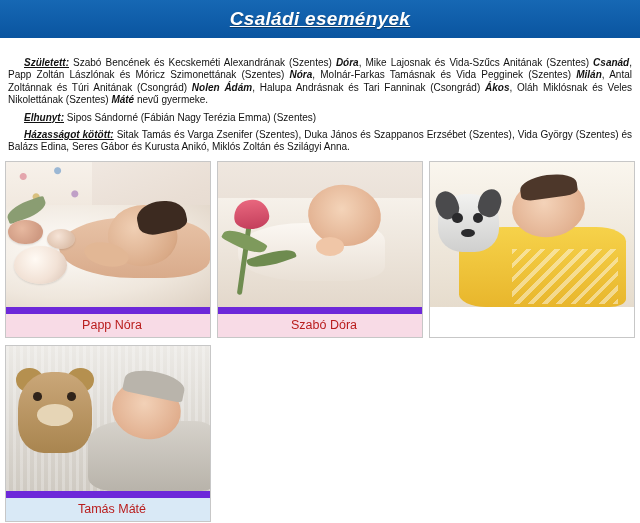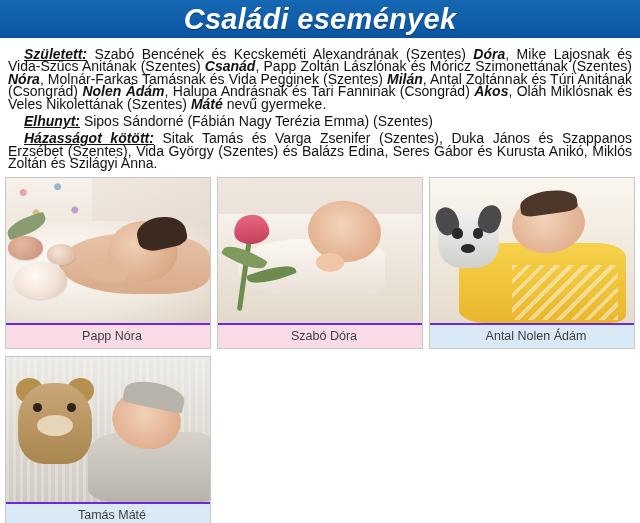--- a/index.html
+++ b/index.html
@@ -25,30 +25,31 @@
     width: 640px;
     height: 38px;
     background: #0b5ca8;
     background: linear-gradient(180deg, #1668b4 0%, #0a55a0 100%);
     display: flex;
     align-items: center;
     justify-content: center;
   }
   .header-title {
     color: #ffffff;
-    font-size: 29px;
+    font-size: 19px;
     font-weight: bold;
     font-style: italic;
     letter-spacing: 0.3px;
     text-shadow: 0 1px 1px rgba(0,0,0,0.35);
+    text-decoration: underline;
   }
   
   .text-block {
-    padding: 10px 8px 3px 8px;
-    font-size: 14px;
+    padding: 19px 8px 3px 8px;
+    font-size: 10px;
     line-height: 12.4px;
     color: #111111;
     text-align: justify;
   }
   .para {
     margin: 0 0 5px 0;
     text-indent: 16px;
   }
   .para:last-child {
     margin-bottom: 2px;
@@ -81,22 +82,22 @@
     position: relative;
     overflow: hidden;
     display: block;
   }
   .caption {
     height: 23px;
     display: flex;
     align-items: center;
     justify-content: center;
     font-size: 12.5px;
-    color: #404040;
-    border-top: 2px solid #6d28d9;
+    color: #b91c1c;
+    border-top: 7px solid #6d28d9;
     padding-left: 8px;
   }
   .cap-pink { background: #f8dbe6; }
   .cap-blue { background: #d9e9f6; }
   
   .scene { position: absolute; inset: 0; }
 
   
   .s1 { background: linear-gradient(160deg,#f3ece6 0%,#e9ded4 45%,#ded2c6 100%); }
   .s1 .fur {
@@ -433,21 +434,20 @@
           <div class="head"></div>
           <div class="hair"></div>
           <div class="dog"></div>
           <div class="dogear1"></div>
           <div class="dogear2"></div>
           <div class="dogeye1"></div>
           <div class="dogeye2"></div>
           <div class="dognose"></div>
         </div>
       </div>
-      <div class="caption cap-blue">Antal Nolen Ádám</div>
     </div>
 
     <div class="card">
       <div class="photo">
         <div class="scene s6">
           <div class="knit"></div>
           <div class="bearear1"></div>
           <div class="bearear2"></div>
           <div class="bear"></div>
           <div class="beareye1"></div>

